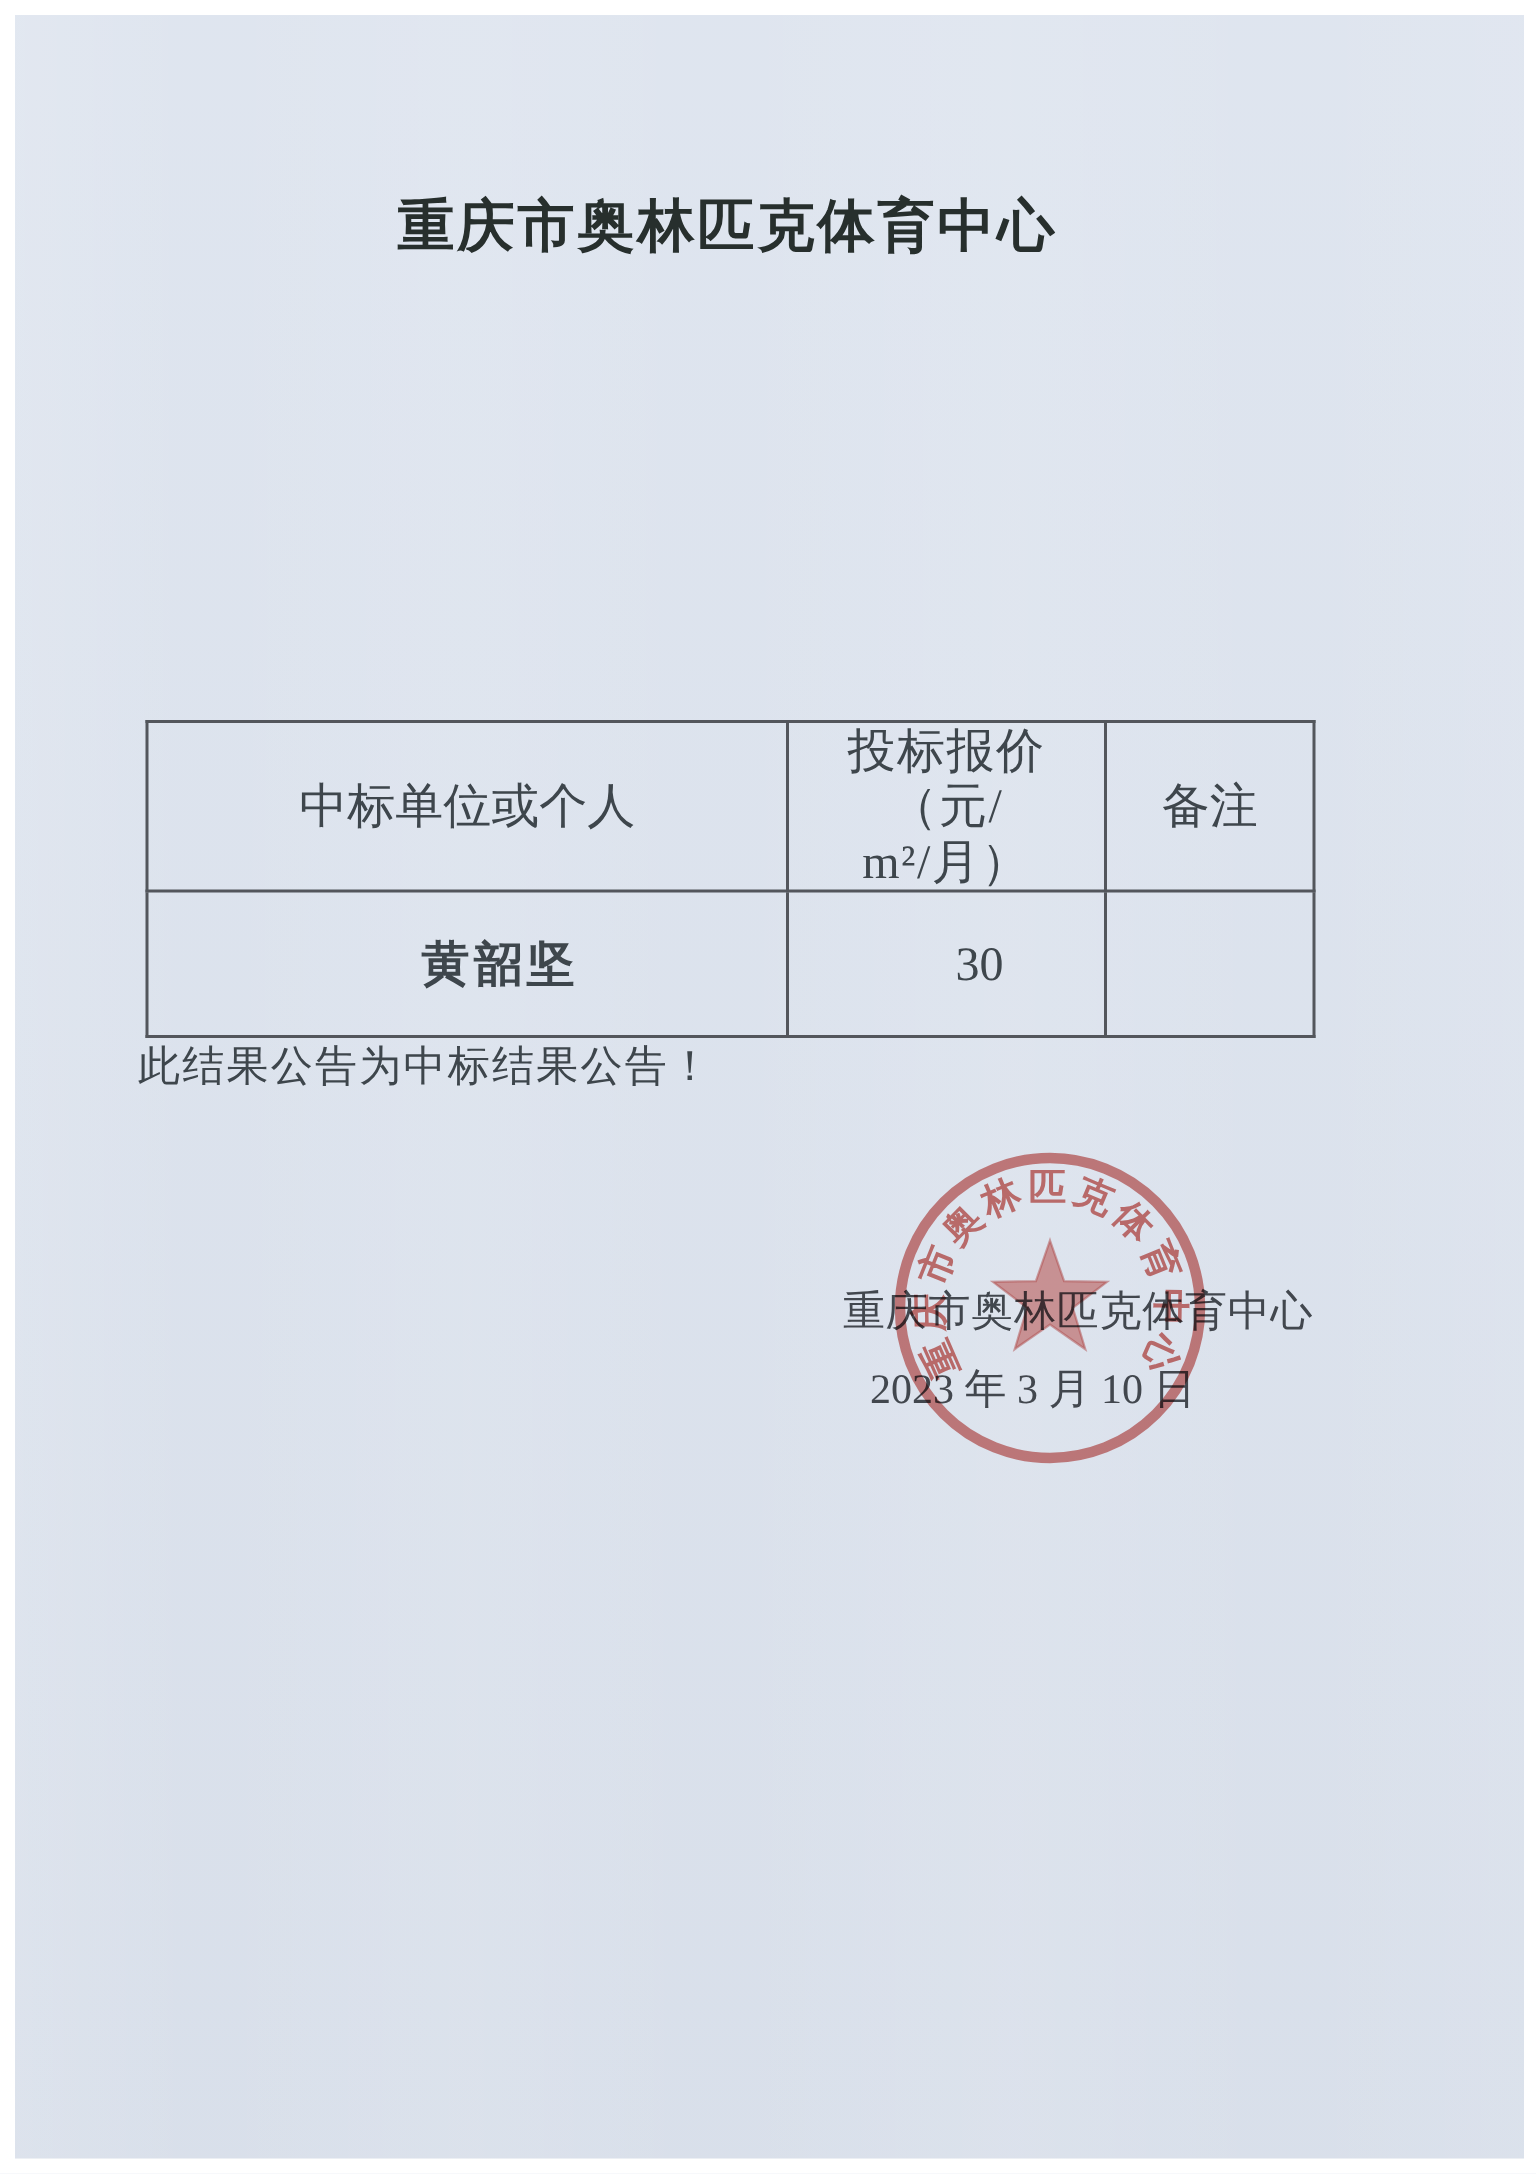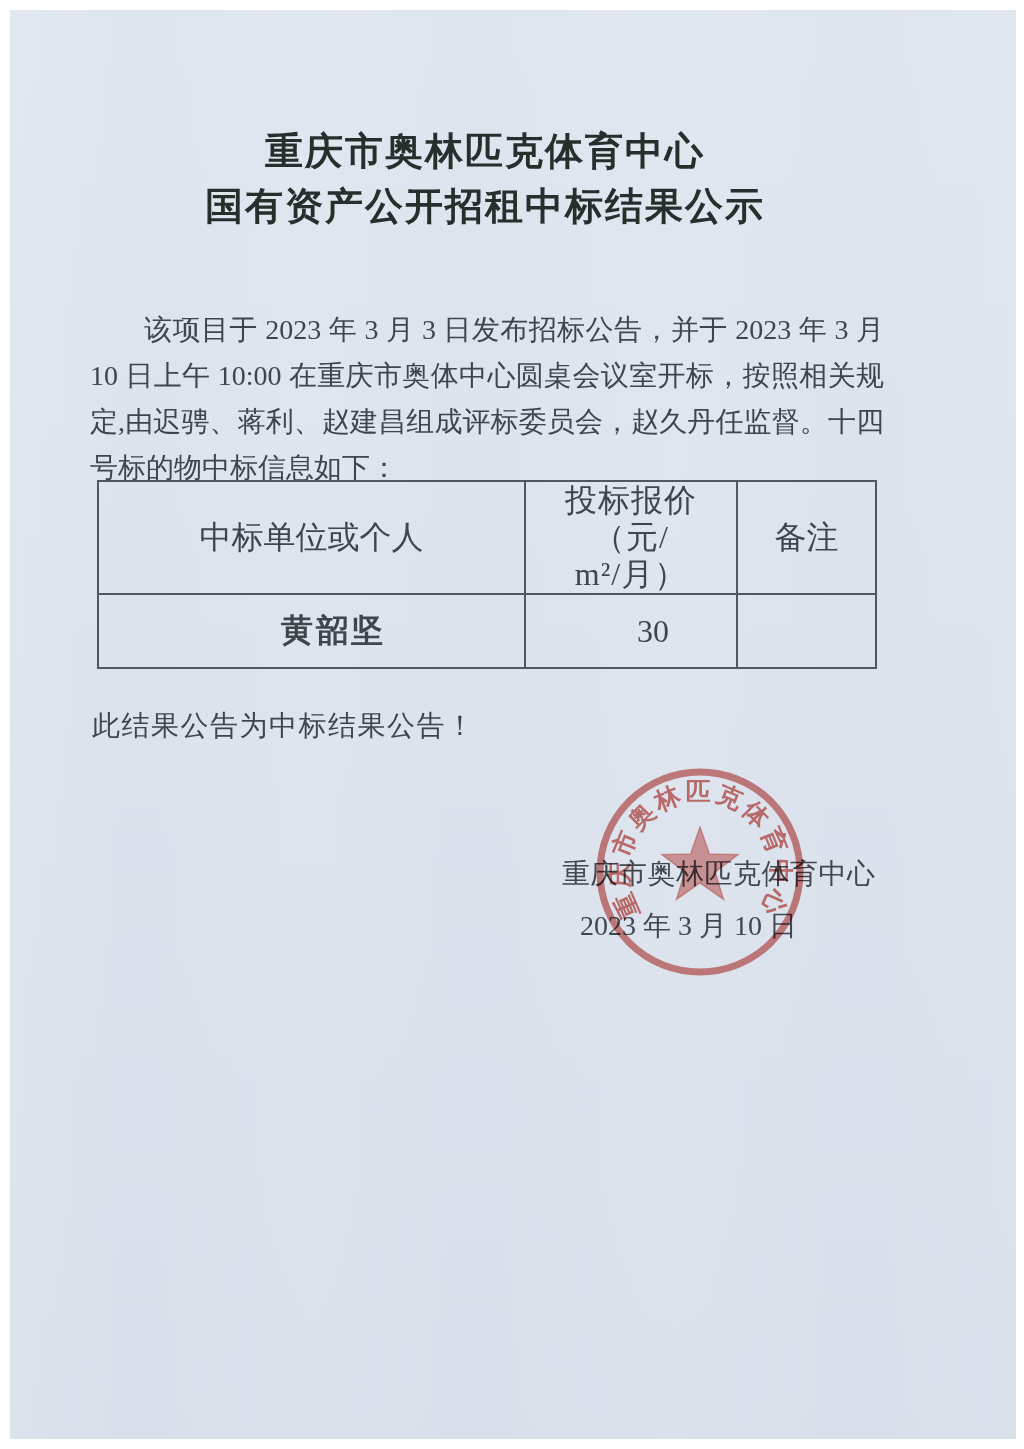--- a/index.html
+++ b/index.html
@@ -51,29 +51,29 @@
     color: #3e464c;
   }
   table.bid-table td {
     border: 2px solid #53565c;
     text-align: center;
     vertical-align: middle;
     padding: 0;
   }
   tr.hdr td { height: 107px; }
   tr.hdr .price-line { line-height: 37px; letter-spacing: 1px; }
-  tr.datarow td { height: 74px; padding-left: 44px; }
+  tr.datarow td { height: 97px; padding-left: 44px; }
   td.winner-cell {
     font-family: "Liberation Sans", "DejaVu Sans", sans-serif;
     font-weight: 700;
     letter-spacing: 3px;
   }
   .closing {
     position: absolute;
-    left: 82px; top: 697px;
+    left: 82px; top: 682px;
     font-size: 28px;
     letter-spacing: 1.5px;
     color: #3e464c;
   }
   .signature-org {
     position: absolute;
     left: 552px; top: 845px;
     font-size: 28px;
     letter-spacing: 0.5px;
     color: #42474e;
@@ -93,29 +93,22 @@
   }
   .seal svg { width: 210px; height: 210px; display: block; }
 </style>
 </head>
 <body>
 
 <div class="paper">
 
   <div class="title-block">
     <div>重庆市奥林匹克体育中心</div>
-    <div>国有资产公开招租中标结果公示</div>
   </div>
 
-  <div class="body-par">
-    <div class="line fill indent">该项目于 2023 年 3 月 3 日发布招标公告，并于 2023 年 3 月</div>
-    <div class="line fill">10 日上午 10:00 在重庆市奥体中心圆桌会议室开标，按照相关规</div>
-    <div class="line fill">定,由迟骋、蒋利、赵建昌组成评标委员会，赵久丹任监督。十四</div>
-    <div class="line">号标的物中标信息如下：</div>
-  </div>
 
   <table class="bid-table">
     <colgroup>
       <col style="width:427px">
       <col style="width:212px">
       <col style="width:139px">
     </colgroup>
     <tbody>
       <tr class="hdr">
         <td>中标单位或个人</td>

